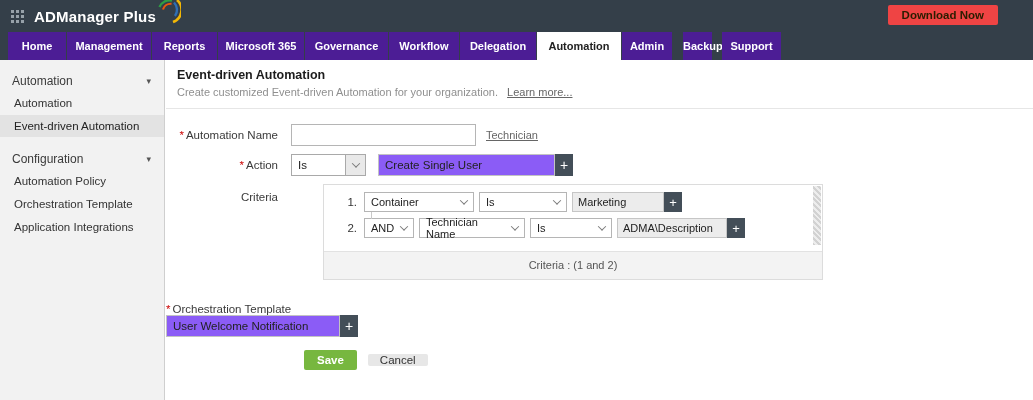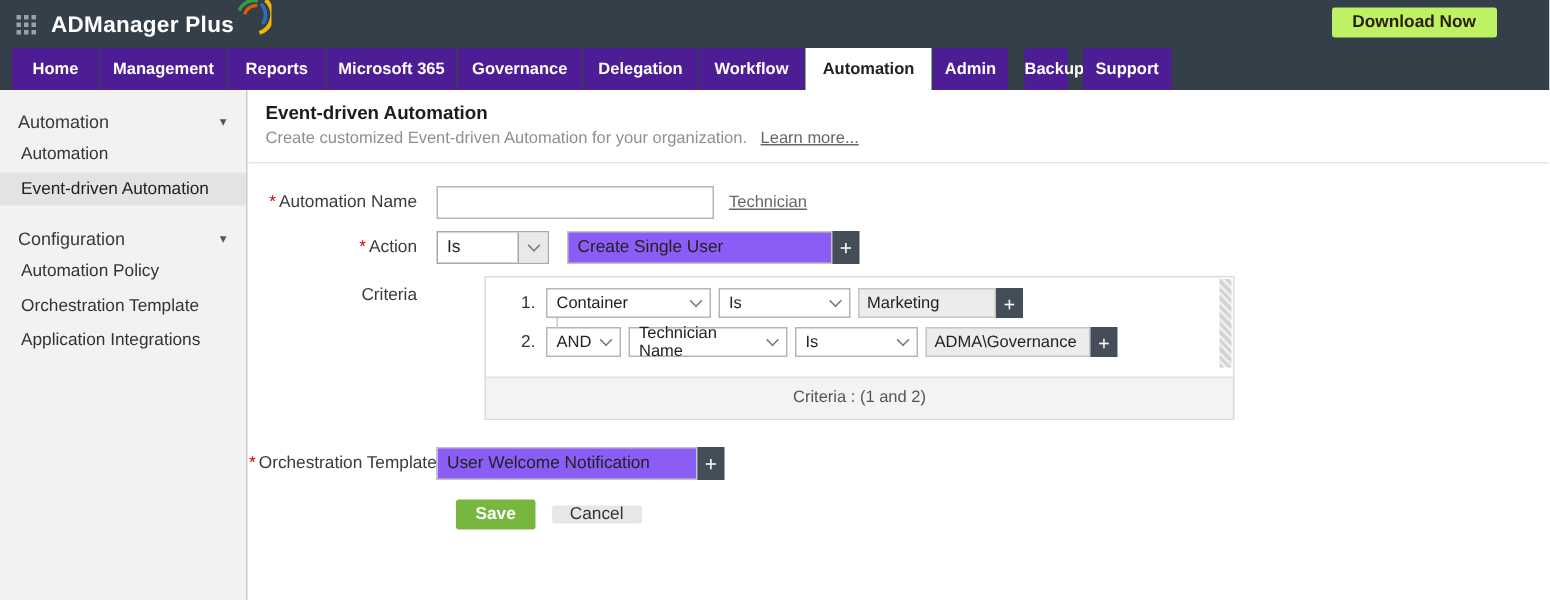--- a/index.html
+++ b/index.html
@@ -5,21 +5,21 @@
   * { margin:0; padding:0; box-sizing:border-box; }
   html,body { width:1033px; height:400px; overflow:hidden; }
   body { font-family:"Liberation Sans", sans-serif; background:#fff; position:relative; }
 
   
   .header { position:absolute; top:0; left:0; width:1033px; height:32px; background:#343f49; display:flex; align-items:center; }
   .grid-icon { width:13px; height:13px; margin-left:11px; display:grid; grid-template-columns:repeat(3,3px); grid-auto-rows:3px; gap:2px; cursor:pointer; }
   .grid-icon span { background:#97a1a9; display:block; }
   .app-title { color:#ffffff; font-size:15px; font-weight:bold; margin-left:10px; letter-spacing:.2px; white-space:nowrap; }
   .logo-swoosh { margin-left:1px; transform:translateY(-5px); }
-  .download-btn { position:absolute; right:35px; top:5px; background:#bef264; color:#2b1d00; font-size:11.5px; font-weight:bold; padding:4px 14px; border-radius:2px; cursor:pointer; border:none; }
+  .download-btn { position:absolute; right:35px; top:5px; background:#ef4444; color:#2b1d00; font-size:11.5px; font-weight:bold; padding:4px 14px; border-radius:2px; cursor:pointer; border:none; }
 
   
   .navbar { position:absolute; top:32px; left:0; width:1033px; height:28px; background:#343f49; display:flex; padding-left:8px; }
   .tab { height:28px; line-height:28px; text-align:center; background:#4c1d95; color:#fff; font-size:11px; font-weight:bold; margin-right:1px; cursor:pointer; white-space:nowrap; }
   .tab.selected { background:#ffffff; color:#222; }
   .tab.gap-lg { margin-left:10px; }
   .tab.gap-md { margin-left:9px; }
 
   
   .sidebar { position:absolute; top:60px; left:0; width:165px; height:340px; background:#f2f2f2; border-right:1px solid #cfcfcf; padding-top:8px; }
@@ -66,21 +66,21 @@
   .crit-plus { width:18px; height:20px; font-size:13px; }
   .w110 { width:110px; } .w88 { width:88px; } .w92 { width:92px; }
   .w50 { width:50px; } .w106 { width:106px; } .w82 { width:82px; } .w110b { width:110px; }
   .crit-scroll { position:absolute; top:1px; right:1px; width:8px; height:59px;
     background:repeating-linear-gradient(45deg,#d2d2d2 0 2px,#ededed 2px 4px); cursor:pointer; }
   .crit-connector { position:absolute; left:47px; top:27px; width:1px; height:7px; background:#c9c9c9; }
   .crit-footer { background:#f3f3f3; border-top:1px solid #e2e2e2; text-align:center; font-size:11px; color:#555; padding:7px 0 8px; }
 
   .frow.criteria { margin-bottom:18px;gap:32px; }
   .frow.criteria .flabel { padding-top:7px; }
-  .frow.orch { margin-bottom:13px; }
+  .frow.orch { margin-bottom:13px;flex-direction:column; }
 
   .btn-row { margin-left:138px; display:flex; align-items:center; }
   .btn-save { background:#77b73f; color:#fff; font-size:11.5px; font-weight:bold; padding:4px 13px; border-radius:2px; border:none; cursor:pointer; font-family:"Liberation Sans",sans-serif; }
   .btn-cancel { background:#e7e7e7; color:#333; font-size:11.5px; padding:0 12px; border-radius:2px; margin-left:11px; border:none; cursor:pointer; font-family:"Liberation Sans",sans-serif; }
 </style>
 </head>
 <body>
 
 <div class="header">
   <div class="grid-icon">
@@ -103,22 +103,22 @@
   </svg>
   <button class="download-btn">Download Now</button>
 </div>
 
 <div class="navbar">
   <div class="tab" style="width:58px">Home</div>
   <div class="tab" style="width:84px">Management</div>
   <div class="tab" style="width:65px">Reports</div>
   <div class="tab" style="width:86px">Microsoft 365</div>
   <div class="tab" style="width:83px">Governance</div>
+  <div class="tab" style="width:70px">Workflow</div>
   <div class="tab" style="width:76px">Delegation</div>
-  <div class="tab" style="width:70px">Workflow</div>
   <div class="tab selected" style="width:84px">Automation</div>
   <div class="tab" style="width:50px">Admin</div>
   <div class="tab gap-lg" style="width:29px">Backup</div>
   <div class="tab gap-md" style="width:59px">Support</div>
 </div>
 
 <div class="sidebar">
   <div class="side-header">
     <span>Automation</span>
     <span class="caret">▾</span>
@@ -213,21 +213,21 @@
               <span class="chevwrap">
                   <span class="chev"></span>
                 </span>
             </div>
             <div class="sel crit-sel w82 gap5">
               <span>Is</span>
               <span class="chevwrap">
                   <span class="chev"></span>
                 </span>
             </div>
-            <div class="crit-input w110b gap5">ADMA\Governance</div>
+            <div class="crit-input w110b gap5">ADMA\Description</div>
             <div class="plusbtn crit-plus">
                 <span>+</span>
               </div>
           </div>
           <div class="crit-connector"></div>
         </div>
         <div class="crit-scroll"></div>
         <div class="crit-footer">Criteria : (1 and 2)</div>
       </div>
     </div>

